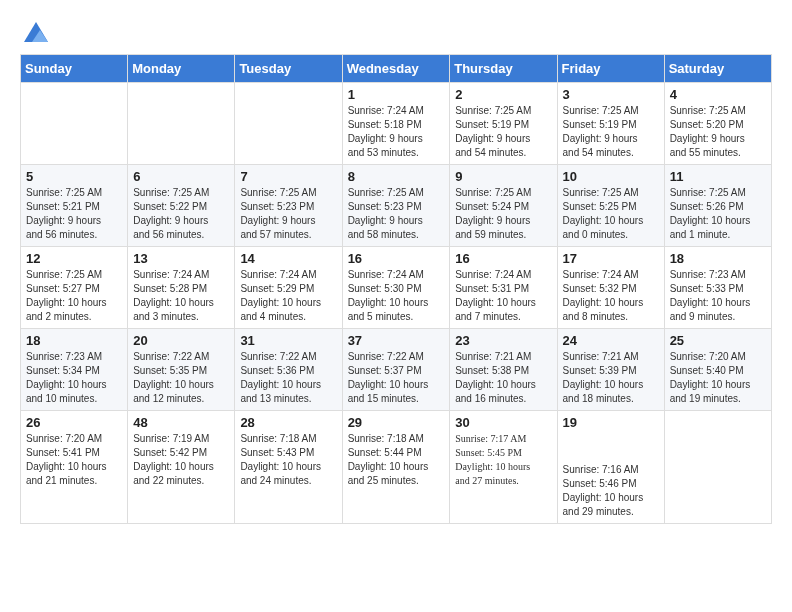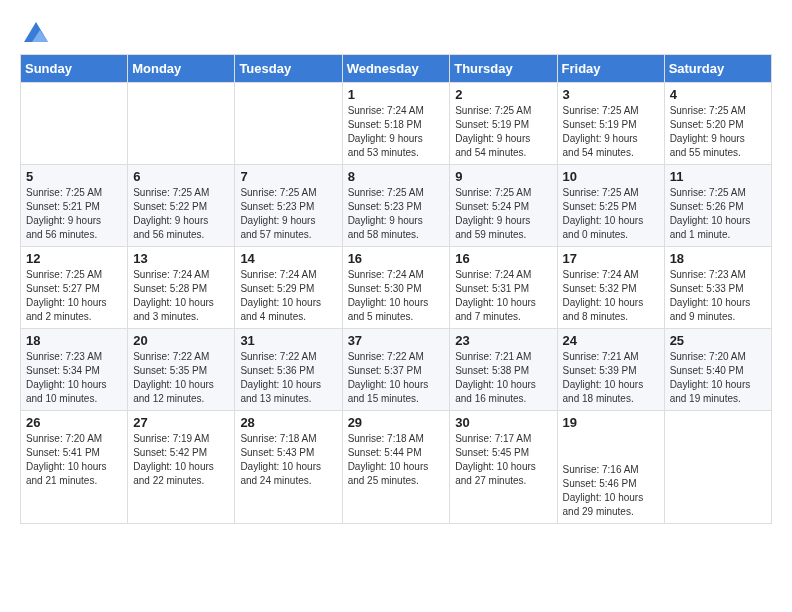--- a/index.html
+++ b/index.html
@@ -310,21 +310,21 @@
       </tr>
       <tr>
         <td>
           <div class="day-number">26</div>
           <div class="day-info" style="white-space: pre-line;">Sunrise: 7:20 AM
 Sunset: 5:41 PM
 Daylight: 10 hours
 and 21 minutes.</div>
         </td>
         <td>
-          <div class="day-number">27</div>
+          <div class="day-number">48</div>
           <div class="day-info" style="white-space: pre-line;">Sunrise: 7:19 AM
 Sunset: 5:42 PM
 Daylight: 10 hours
 and 22 minutes.</div>
         </td>
         <td>
           <div class="day-number">28</div>
           <div class="day-info" style="white-space: pre-line;">Sunrise: 7:18 AM
 Sunset: 5:43 PM
 Daylight: 10 hours
@@ -332,21 +332,21 @@
         </td>
         <td>
           <div class="day-number">29</div>
           <div class="day-info" style="white-space: pre-line;">Sunrise: 7:18 AM
 Sunset: 5:44 PM
 Daylight: 10 hours
 and 25 minutes.</div>
         </td>
         <td>
           <div class="day-number">30</div>
-          <div class="day-info" style="white-space: pre-line;">Sunrise: 7:17 AM
+          <div class="day-info" style="white-space: pre-line; font-family: Liberation Serif, serif;">Sunrise: 7:17 AM
 Sunset: 5:45 PM
 Daylight: 10 hours
 and 27 minutes.</div>
         </td>
         <td>
           <div class="day-number">19</div>
           <div class="day-info" style="white-space: pre-line; margin-top: 33px;">Sunrise: 7:16 AM
 Sunset: 5:46 PM
 Daylight: 10 hours
 and 29 minutes.</div>

